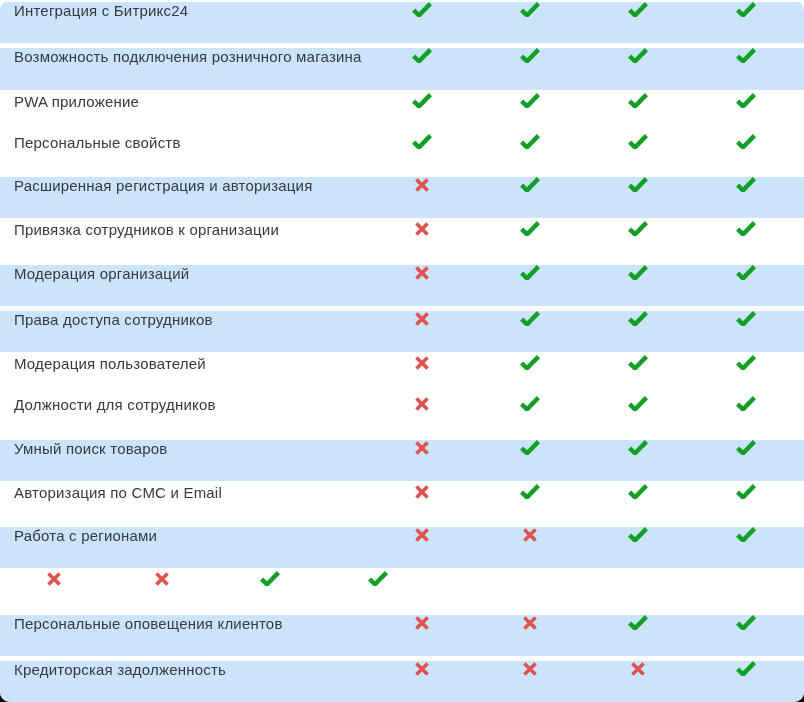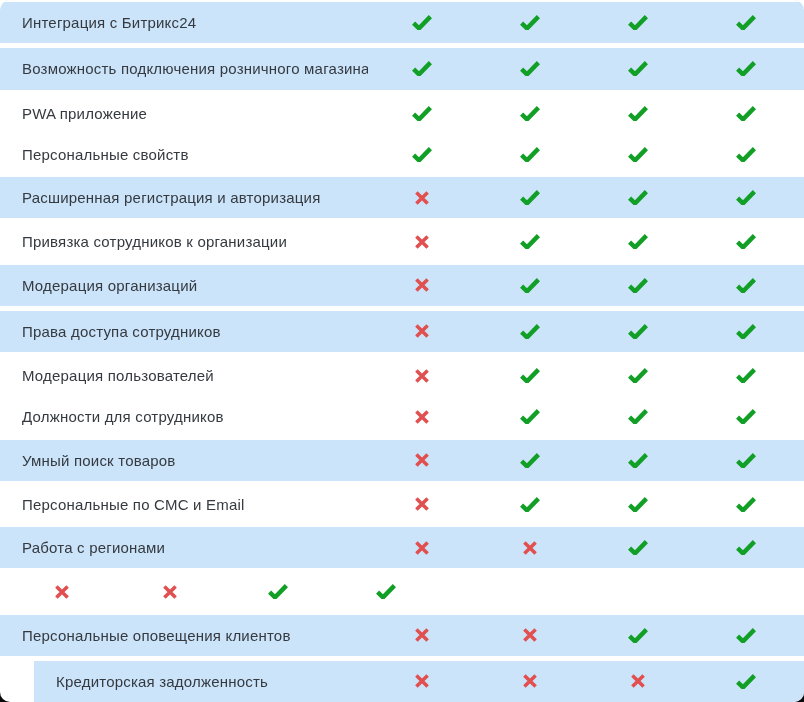--- a/index.html
+++ b/index.html
@@ -10,31 +10,30 @@
     font-family:"Liberation Sans","DejaVu Sans",sans-serif;
   }
   .card{
     position:absolute;inset:0;
     border-radius:10px;overflow:hidden;
     background:#ffffff;
     display:flex;flex-direction:column;
   }
   .row{
     flex:1 1 0;
-    display:flex;align-items:center;
+    display:flex;align-items:flex-start;
     background:#ffffff;
-    padding-left:8px;
   }
   .row.blue{
     background:#cce4fa;
     border-top:2px solid #ffffff;
     border-bottom:3px solid #ffffff;
   }
   .row.blue:first-child{border-top:2px solid #ffffff;}
-  .row.blue:last-child{border-bottom:0;margin-left:34px;}
+  .row.blue:last-child{border-bottom:0;}
   .label{
     flex:1 1 auto;
     display:flex;align-items:center;
     padding-left:14px;
     font-size:15px;
     font-weight:500;
     letter-spacing:.2px;
     color:#343a40;
     white-space:nowrap;
     overflow:hidden;
@@ -321,21 +320,21 @@
 </div>
     <div class="cell">
   <svg class="mark-check" viewBox="0 0 20 15" xmlns="http://www.w3.org/2000/svg" aria-hidden="true">
     <path d="M1.6 8.2 L7 13.4 L18.4 1.6" fill="none" stroke="#119f26" stroke-width="4.4" stroke-linecap="butt" stroke-linejoin="miter"></path>
   </svg>
 </div>
     <div class="row-end-pad"></div>
   </div>
 
   <div class="row">
-    <div class="label">Персональные по СМС и Email</div>
+    <div class="label">Авторизация по СМС и Email</div>
     <div class="cell">
   <svg class="mark-cross" viewBox="0 0 16 16" xmlns="http://www.w3.org/2000/svg" aria-hidden="true">
     <path d="M2.4 2.4 L13.6 13.6 M13.6 2.4 L2.4 13.6" fill="none" stroke="#e14f4f" stroke-width="3.5" stroke-linecap="butt"></path>
   </svg>
 </div>
     <div class="cell">
   <svg class="mark-check" viewBox="0 0 20 15" xmlns="http://www.w3.org/2000/svg" aria-hidden="true">
     <path d="M1.6 8.2 L7 13.4 L18.4 1.6" fill="none" stroke="#119f26" stroke-width="4.4" stroke-linecap="butt" stroke-linejoin="miter"></path>
   </svg>
 </div>

